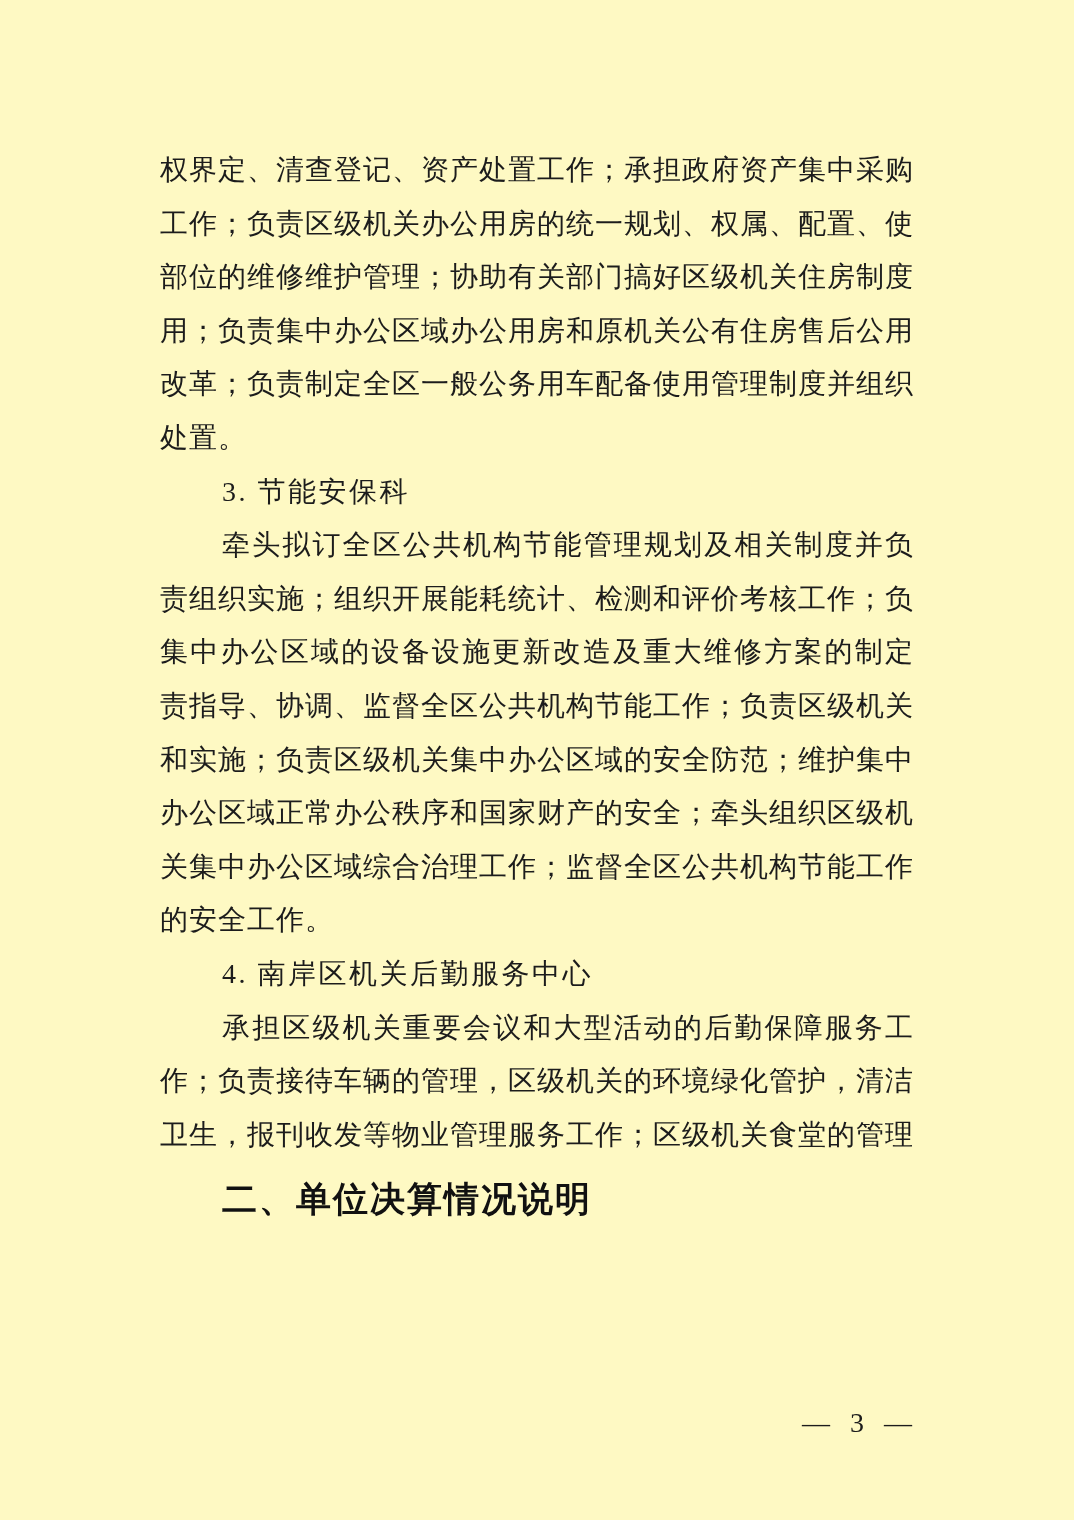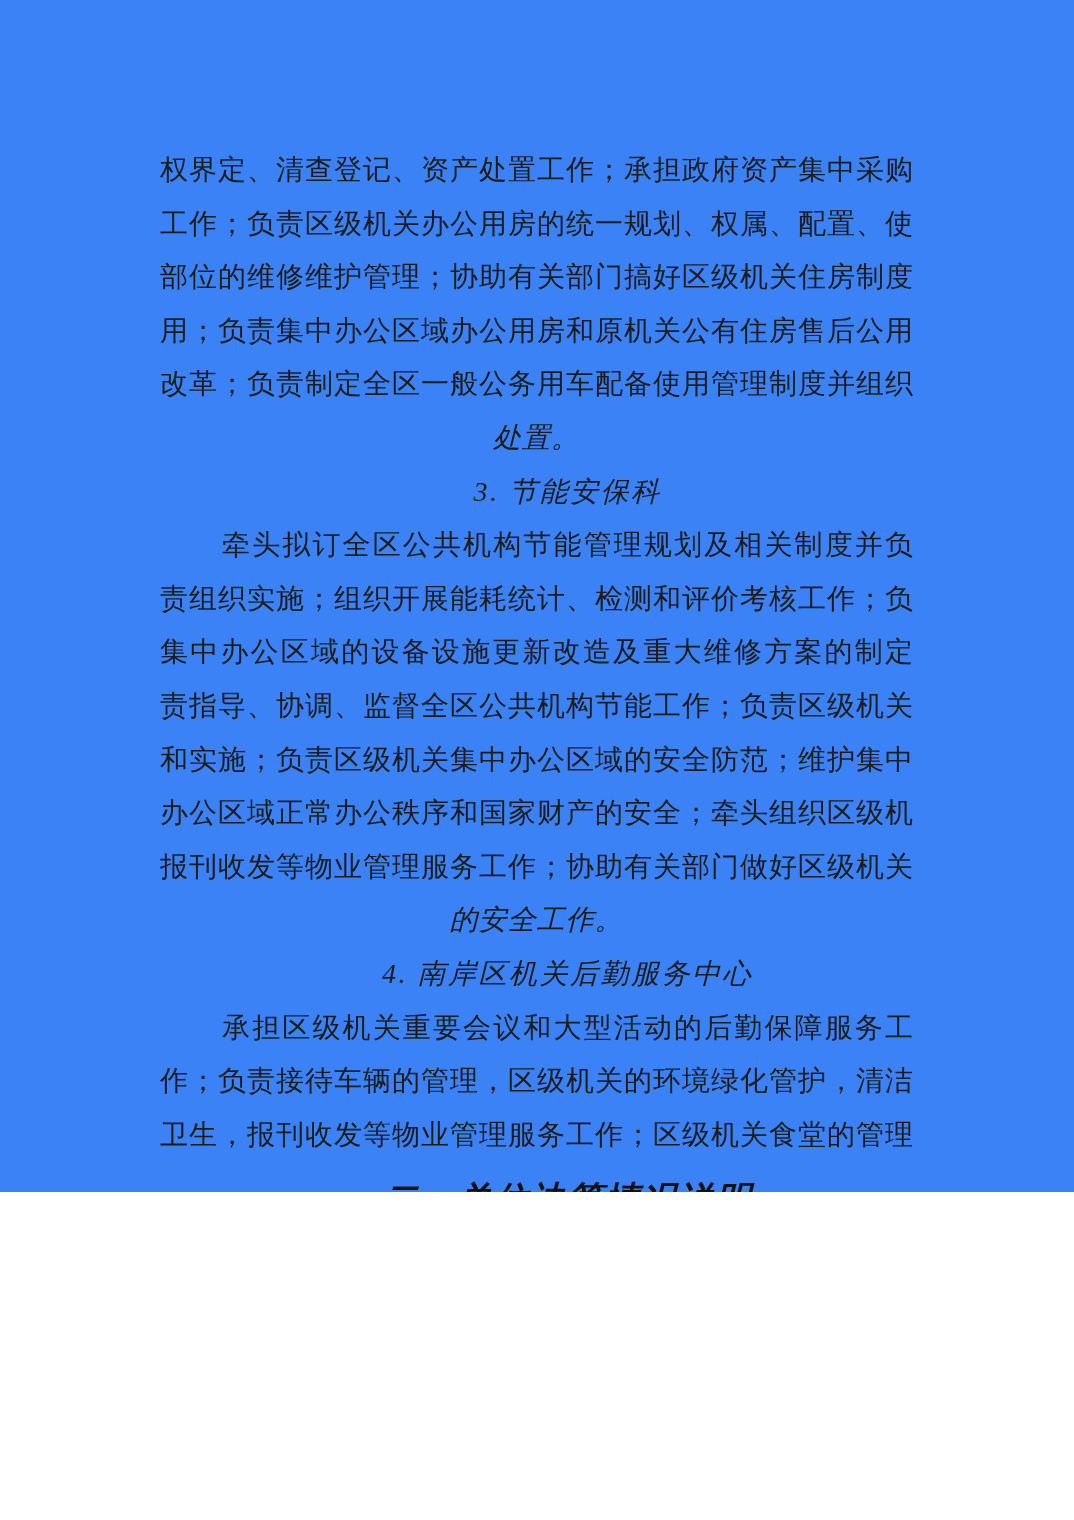--- a/index.html
+++ b/index.html
@@ -3,22 +3,22 @@
 <meta charset="utf-8">
 <style>
   html, body {
     margin: 0;
     padding: 0;
     background: #ffffff;
   }
   .page {
     position: relative;
     width: 1074px;
-    height: 1192px;
-    background: #3b82f6;
+    height: 1520px;
+    background: #fef9c3;
     overflow: hidden;
   }
   .text-block {
     position: absolute;
     left: 160px;
     top: 143px;
     width: 753px;
     font-family: "Liberation Serif", "DejaVu Serif", serif;
     font-size: 28px;
     color: #1c1c1c;
@@ -26,23 +26,22 @@
   .line {
     line-height: 53.6px;
     height: 53.6px;
     overflow: hidden;
   }
   .j {
     text-align: justify;
     text-align-last: justify;
   }
   .l {
-    text-align: center;
+    text-align: left;
     letter-spacing: 1px;
-    font-style: italic;
   }
   .ind {
     text-indent: 62px;
   }
   .num {
     letter-spacing: 2.5px;
   }
   .head {
     font-family: "Liberation Sans", "DejaVu Sans", sans-serif;
     font-weight: 700;
@@ -75,21 +74,21 @@
     <div class="line j">用；负责集中办公区域办公用房和原机关公有住房售后公用</div>
     <div class="line j">改革；负责制定全区一般公务用车配备使用管理制度并组织</div>
     <div class="line l">处置。</div>
     <div class="line l ind num">3. 节能安保科</div>
     <div class="line j ind">牵头拟订全区公共机构节能管理规划及相关制度并负</div>
     <div class="line j">责组织实施；组织开展能耗统计、检测和评价考核工作；负</div>
     <div class="line j">集中办公区域的设备设施更新改造及重大维修方案的制定</div>
     <div class="line j">责指导、协调、监督全区公共机构节能工作；负责区级机关</div>
     <div class="line j">和实施；负责区级机关集中办公区域的安全防范；维护集中</div>
     <div class="line j">办公区域正常办公秩序和国家财产的安全；牵头组织区级机</div>
-    <div class="line j">报刊收发等物业管理服务工作；协助有关部门做好区级机关</div>
+    <div class="line j">关集中办公区域综合治理工作；监督全区公共机构节能工作</div>
     <div class="line l">的安全工作。</div>
     <div class="line l ind num">4. 南岸区机关后勤服务中心</div>
     <div class="line j ind">承担区级机关重要会议和大型活动的后勤保障服务工</div>
     <div class="line j">作；负责接待车辆的管理，区级机关的环境绿化管护，清洁</div>
     <div class="line j">卫生，报刊收发等物业管理服务工作；区级机关食堂的管理</div>
     <div class="line l ind head">二、单位决算情况说明</div>
   </div>
 
   <div class="footer">
     <span>—</span>

